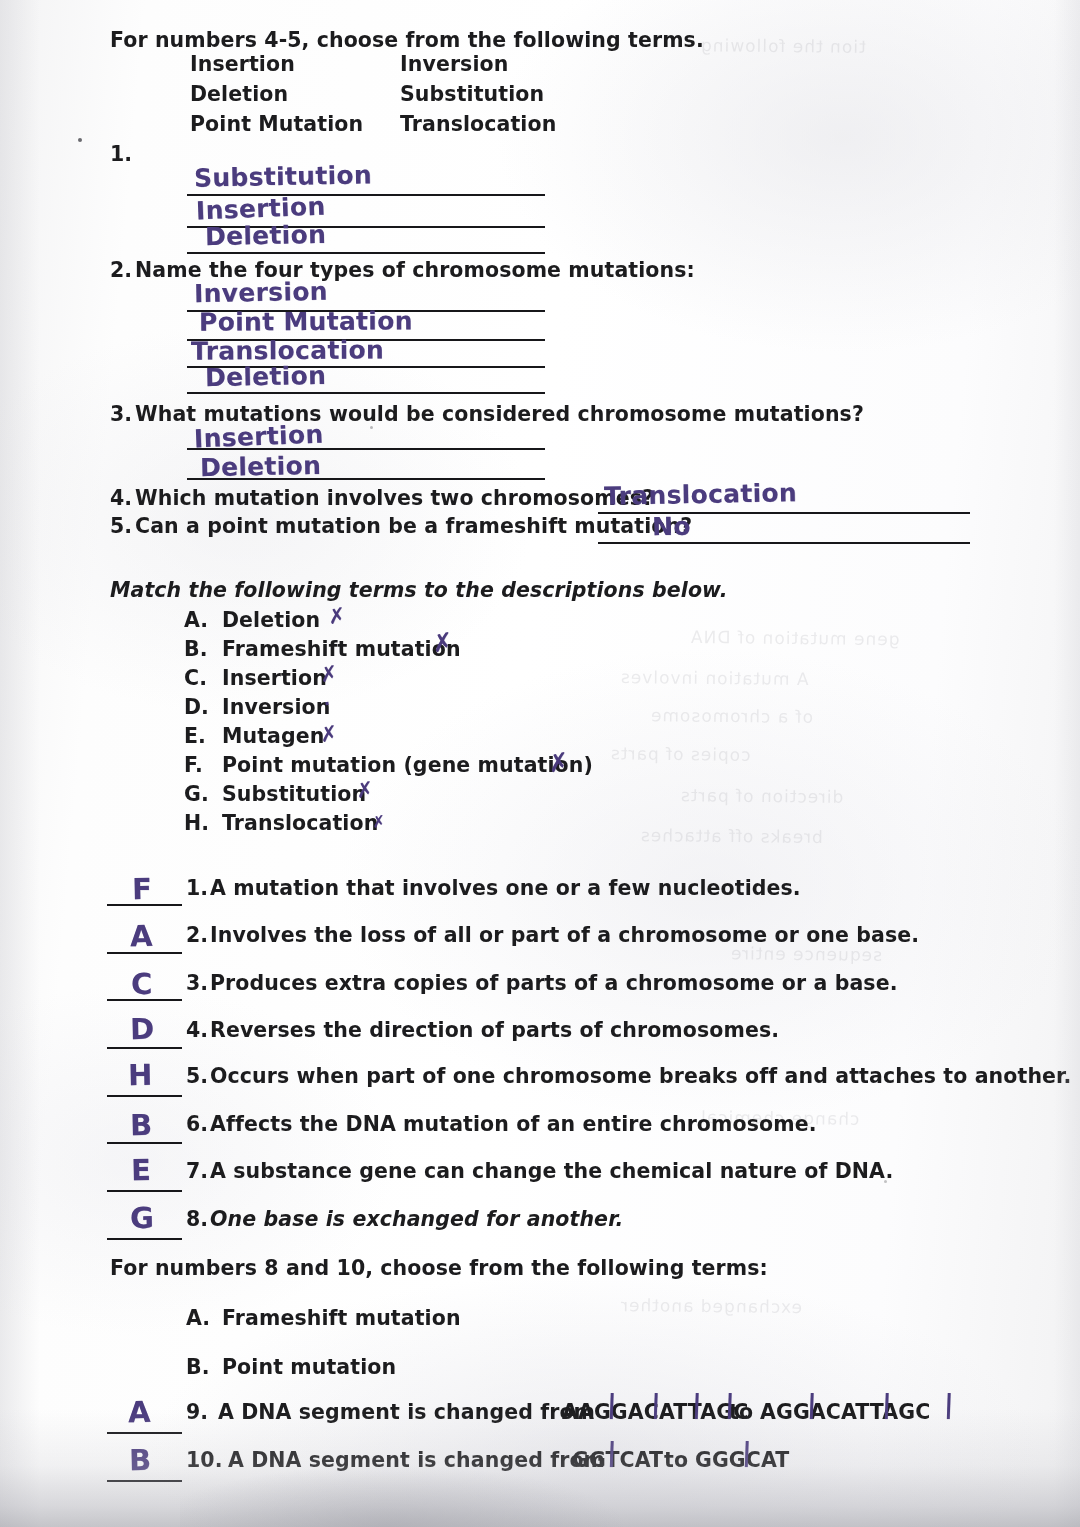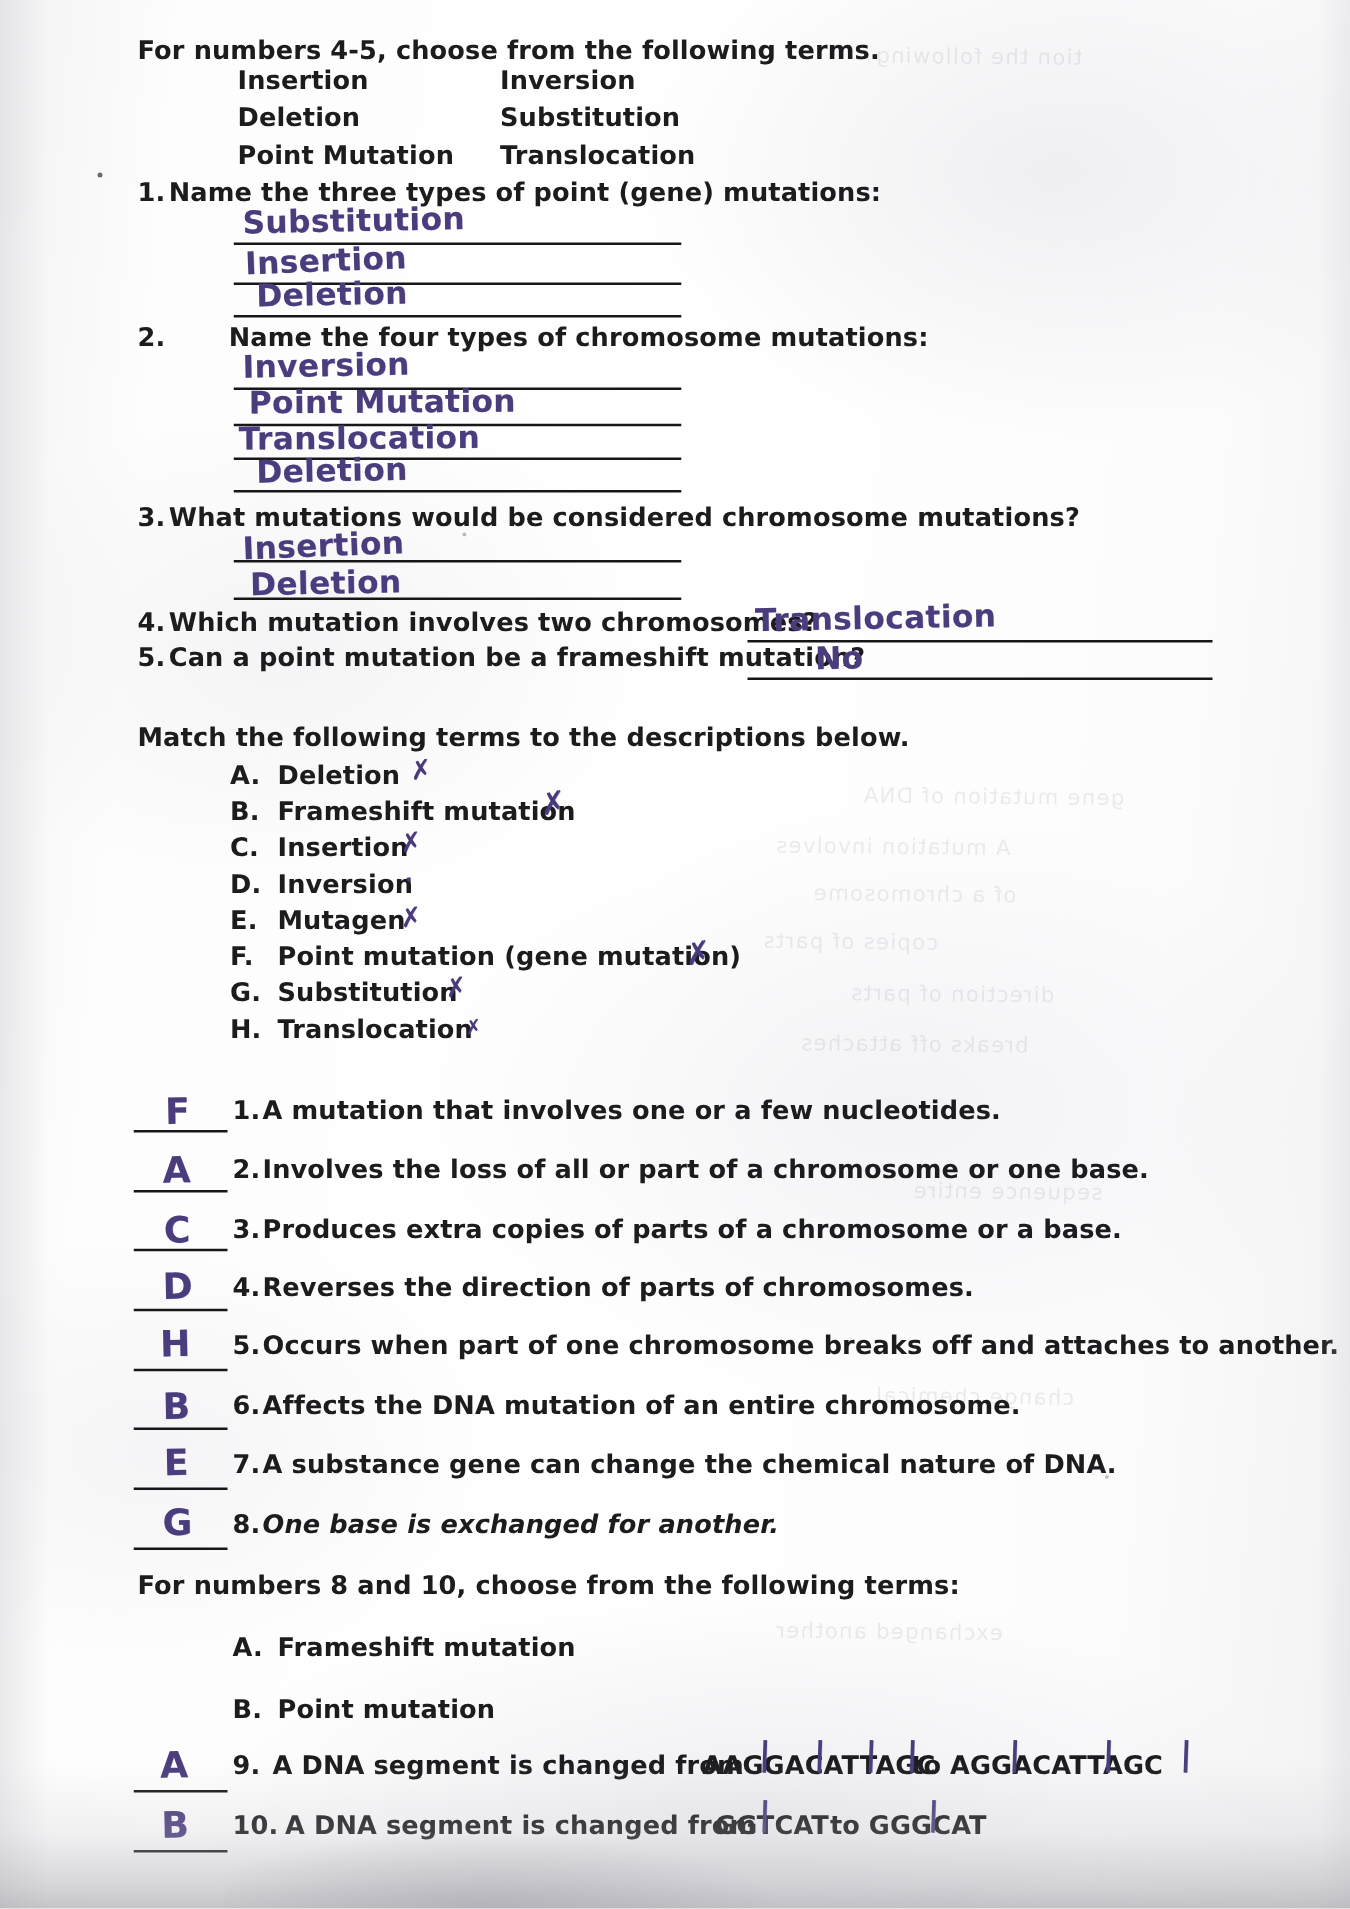--- a/index.html
+++ b/index.html
@@ -163,30 +163,29 @@
 
   <div class="printed sub" style="left:190px; top:52px;">Insertion</div>
   <div class="printed sub" style="left:190px; top:82px;">Deletion</div>
   <div class="printed sub" style="left:190px; top:112px;">Point Mutation</div>
 
   <div class="printed sub" style="left:400px; top:52px;">Inversion</div>
   <div class="printed sub" style="left:400px; top:82px;">Substitution</div>
   <div class="printed sub" style="left:400px; top:112px;">Translocation</div>
 
   <div class="printed" style="left:110px; top:142px;">1.</div>
-  <div class="printed" style="left:135px; top:142px;">Name the three types of point (gene) mutations:</div>
   <div class="ruleline" style="left:187px; top:194px; width:358px;"></div>
   <div class="ruleline" style="left:187px; top:226px; width:358px;"></div>
   <div class="ruleline" style="left:187px; top:252px; width:358px;"></div>
   <div class="hand" style="left:194px; top:162px;">Substitution</div>
   <div class="hand slant2" style="left:196px; top:194px;">Insertion</div>
   <div class="hand" style="left:205px; top:221px;">Deletion</div>
 
   <div class="printed" style="left:110px; top:258px;">2.</div>
-  <div class="printed" style="left:135px; top:258px;margin-left:48px;">Name the four types of chromosome mutations:</div>
+  <div class="printed" style="left:135px; top:258px;">Name the four types of chromosome mutations:</div>
   <div class="ruleline" style="left:187px; top:310px; width:358px;"></div>
   <div class="ruleline" style="left:187px; top:339px; width:358px;"></div>
   <div class="ruleline" style="left:187px; top:366px; width:358px;"></div>
   <div class="ruleline" style="left:187px; top:392px; width:358px;"></div>
   <div class="hand" style="left:194px; top:278px;">Inversion</div>
   <div class="hand slant0" style="left:199px; top:307px;">Point  Mutation</div>
   <div class="hand slant0" style="left:191px; top:336px;">Translocation</div>
   <div class="hand" style="left:205px; top:362px;">Deletion</div>
 
   <div class="printed" style="left:110px; top:402px;">3.</div>
@@ -199,21 +198,21 @@
   <div class="printed" style="left:110px; top:486px;">4.</div>
   <div class="printed" style="left:135px; top:486px;">Which mutation involves two chromosomes?</div>
   <div class="ruleline" style="left:598px; top:512px; width:372px;"></div>
   <div class="hand" style="left:604px; top:480px;">Translocation</div>
 
   <div class="printed" style="left:110px; top:514px;">5.</div>
   <div class="printed" style="left:135px; top:514px;">Can a point mutation be a frameshift mutation?</div>
   <div class="ruleline" style="left:598px; top:542px; width:372px;"></div>
   <div class="hand" style="left:652px; top:512px;">No</div>
 
-  <div class="printed" style="left:110px; top:578px;">Match the following terms to the descriptions below.</div>
+  <div class="printed" style="left:110px; top:578px;font-style:italic;">Match the following terms to the descriptions below.</div>
 
   <div class="printed" style="left:184px; top:608px;">A.</div>
   <div class="printed" style="left:222px; top:608px;">Deletion</div>
   <div class="hand xmark" style="left:328px; top:604px;">✗</div>
 
   <div class="printed" style="left:184px; top:637px;">B.</div>
   <div class="printed" style="left:222px; top:637px;">Frameshift mutation</div>
   <div class="hand xmark big" style="left:432px; top:628px;">✗</div>
 
   <div class="printed" style="left:184px; top:666px;">C.</div>

